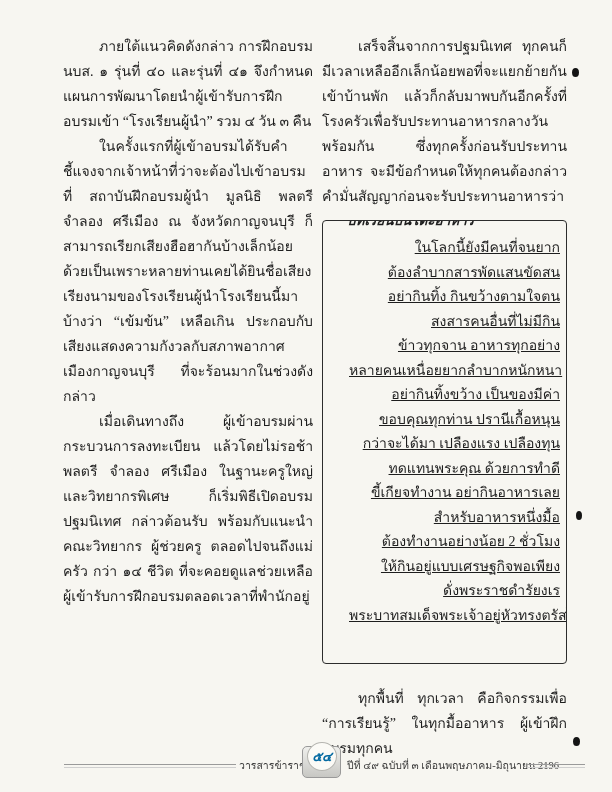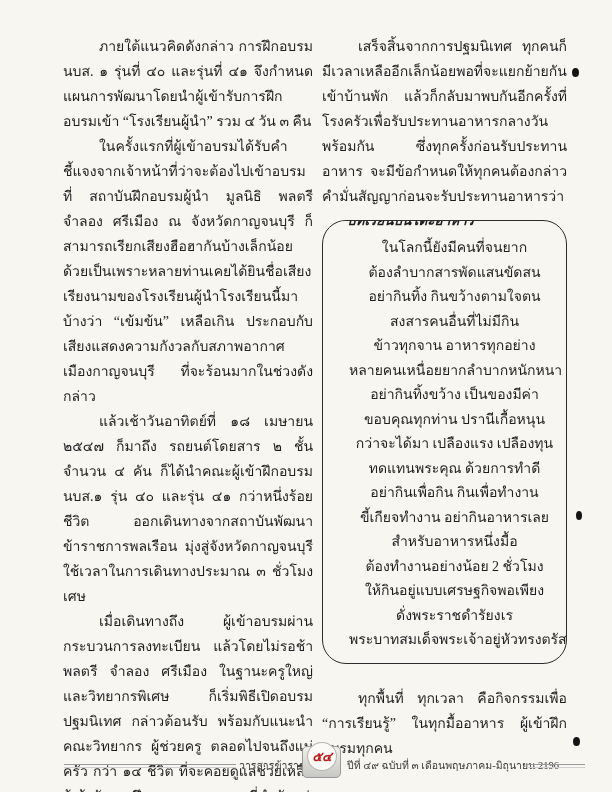--- a/index.html
+++ b/index.html
@@ -16,36 +16,37 @@
     font-size:14px; line-height:25px;
     text-align:justify;
   }
   .column-left  { left:63px;  width:250px; }
   .column-right { left:322px; width:245px; }
   .para { margin:0; text-indent:36px; }
   .quote-box {
     position:relative;
     margin-top:11px;
     border:1.6px solid #2c2c2c;
-    border-radius:24px;
+    border-radius:4px;
     box-sizing:border-box;
     height:444px;
     padding:15px 6px 10px 26px;
     line-height:24.5px;
     overflow:hidden;
+    text-decoration:underline;
   }
   .quote-box-title {
     position:absolute; top:-13px; left:15px;
     background:#f7f6f1;
     padding:0 9px;
     font-weight:bold; font-style:italic;
     font-size:13.5px; line-height:25px;
     white-space:nowrap;
   }
-  .verse-line { text-align:center; white-space:nowrap; }
+  .verse-line { text-align:right; white-space:nowrap; }
   .para-bottom { margin-top:22px; }
   .footer {
     position:absolute; left:0; top:744px; width:612px; height:40px;
     font-size:10.5px; color:#3a3a3a;
   }
   .footer-rule {
     position:absolute; top:20px; height:2px;
     border-top:1px solid #9a9a9a; border-bottom:1px solid #cfcfcf;
   }
   .footer-rule-left  { left:64px;  width:172px; }
@@ -60,53 +61,51 @@
     background:linear-gradient(#efefec,#c7c7c3);
   }
   .page-badge-circle {
     position:absolute; left:4px; top:-5px;
     width:28px; height:27px;
     background:#fbfaf6;
     border:1px solid #b5b5b0;
     border-radius:50%;
     text-align:center; line-height:27px;
     font-weight:bold; font-style:italic; font-size:13px;
-    color:#b91c1c;
+    color:#0369a1;
   }
   .ink-dot { position:absolute; background:#141414; border-radius:50%; }
   .ink-dot-1 { left:572px; top:68px;  width:7px; height:9px; }
   .ink-dot-2 { left:576px; top:511px; width:6px; height:9px; }
   .ink-dot-3 { left:573px; top:737px; width:7px; height:9px; }
 </style>
 </head>
 <body>
 
 <div class="column column-left">
   <p class="para">ภายใต้แนวคิดดังกล่าว  การฝึกอบรม นบส. ๑ รุ่นที่ ๔๐ และรุ่นที่ ๔๑ จึงกำหนดแผนการพัฒนาโดยนำผู้เข้ารับการฝึกอบรมเข้า “โรงเรียนผู้นำ” รวม ๔ วัน ๓ คืน</p>
   <p class="para">ในครั้งแรกที่ผู้เข้าอบรมได้รับคำชี้แจงจากเจ้าหน้าที่ว่าจะต้องไปเข้าอบรมที่  สถาบันฝึกอบรมผู้นำ มูลนิธิ พลตรี จำลอง ศรีเมือง ณ จังหวัดกาญจนบุรี ก็สามารถเรียกเสียงฮือฮากันบ้างเล็กน้อย  ด้วยเป็นเพราะหลายท่านเคยได้ยินชื่อเสียงเรียงนามของโรงเรียนผู้นำโรงเรียนนี้มาบ้างว่า “เข้มข้น” เหลือเกิน ประกอบกับเสียงแสดงความกังวลกับสภาพอากาศเมืองกาญจนบุรี ที่จะร้อนมากในช่วงดังกล่าว</p>
-  <p class="para">แล้วเช้าวันอาทิตย์ที่ ๑๘ เมษายน ๒๕๔๗ ก็มาถึง รถยนต์โดยสาร ๒ ชั้น จำนวน ๔ คัน ก็ได้นำคณะผู้เข้าฝึกอบรม นบส.๑ รุ่น ๔๐ และรุ่น ๔๑ กว่าหนึ่งร้อยชีวิต ออกเดินทางจากสถาบันพัฒนาข้าราชการพลเรือน มุ่งสู่จังหวัดกาญจนบุรี ใช้เวลาในการเดินทางประมาณ ๓ ชั่วโมงเศษ</p>
   <p class="para">เมื่อเดินทางถึง ผู้เข้าอบรมผ่านกระบวนการลงทะเบียน แล้วโดยไม่รอช้า พลตรี จำลอง ศรีเมือง ในฐานะครูใหญ่ และวิทยากรพิเศษ ก็เริ่มพิธีเปิดอบรม ปฐมนิเทศ กล่าวต้อนรับ พร้อมกับแนะนำคณะวิทยากร ผู้ช่วยครู ตลอดไปจนถึงแม่ครัว กว่า ๑๔ ชีวิต ที่จะคอยดูแลช่วยเหลือผู้เข้ารับการฝึกอบรมตลอดเวลาที่พำนักอยู่</p>
 </div>
 
 <div class="column column-right">
   <p class="para">เสร็จสิ้นจากการปฐมนิเทศ  ทุกคนก็มีเวลาเหลืออีกเล็กน้อยพอที่จะแยกย้ายกันเข้าบ้านพัก  แล้วก็กลับมาพบกันอีกครั้งที่โรงครัวเพื่อรับประทานอาหารกลางวันพร้อมกัน ซึ่งทุกครั้งก่อนรับประทานอาหาร จะมีข้อกำหนดให้ทุกคนต้องกล่าวคำมั่นสัญญาก่อนจะรับประทานอาหารว่า</p>
 
   <div class="quote-box">
     <div class="quote-box-title">บทเรียนบนโต๊ะอาหาร</div>
     <div class="verse-line">ในโลกนี้ยังมีคนที่จนยาก</div>
     <div class="verse-line">ต้องลำบากสารพัดแสนขัดสน</div>
     <div class="verse-line">อย่ากินทิ้ง กินขว้างตามใจตน</div>
     <div class="verse-line">สงสารคนอื่นที่ไม่มีกิน</div>
     <div class="verse-line">ข้าวทุกจาน อาหารทุกอย่าง</div>
     <div class="verse-line">หลายคนเหนื่อยยากลำบากหนักหนา</div>
     <div class="verse-line">อย่ากินทิ้งขว้าง เป็นของมีค่า</div>
     <div class="verse-line">ขอบคุณทุกท่าน  ปรานีเกื้อหนุน</div>
     <div class="verse-line">กว่าจะได้มา เปลืองแรง เปลืองทุน</div>
     <div class="verse-line">ทดแทนพระคุณ  ด้วยการทำดี</div>
-    <div class="verse-line">อย่ากินเพื่อกิน  กินเพื่อทำงาน</div>
     <div class="verse-line">ขี้เกียจทำงาน  อย่ากินอาหารเลย</div>
     <div class="verse-line">สำหรับอาหารหนึ่งมื้อ</div>
     <div class="verse-line">ต้องทำงานอย่างน้อย 2 ชั่วโมง</div>
     <div class="verse-line">ให้กินอยู่แบบเศรษฐกิจพอเพียง</div>
     <div class="verse-line">ดั่งพระราชดำรัยงเร</div>
     <div class="verse-line">พระบาทสมเด็จพระเจ้าอยู่หัวทรงตรัสไว้</div>
   </div>
 
   <p class="para para-bottom">ทุกพื้นที่  ทุกเวลา  คือกิจกรรมเพื่อ “การเรียนรู้” ในทุกมื้ออาหาร  ผู้เข้าฝึกอบรมทุกคน</p>
 </div>

